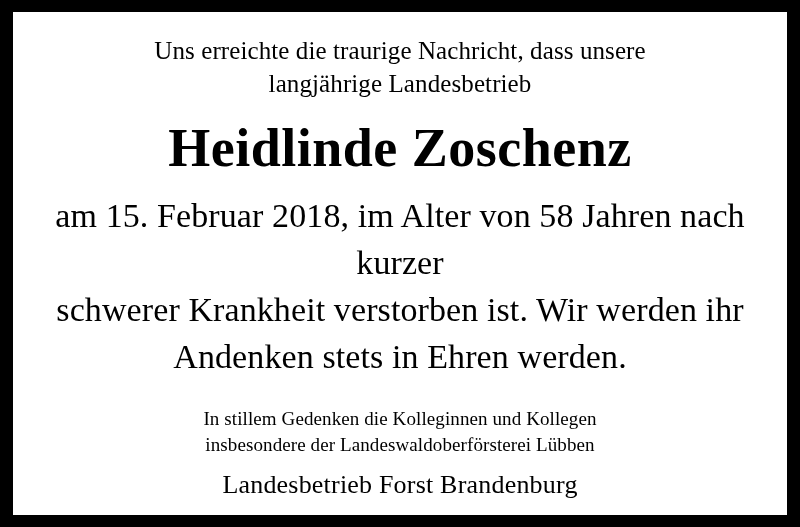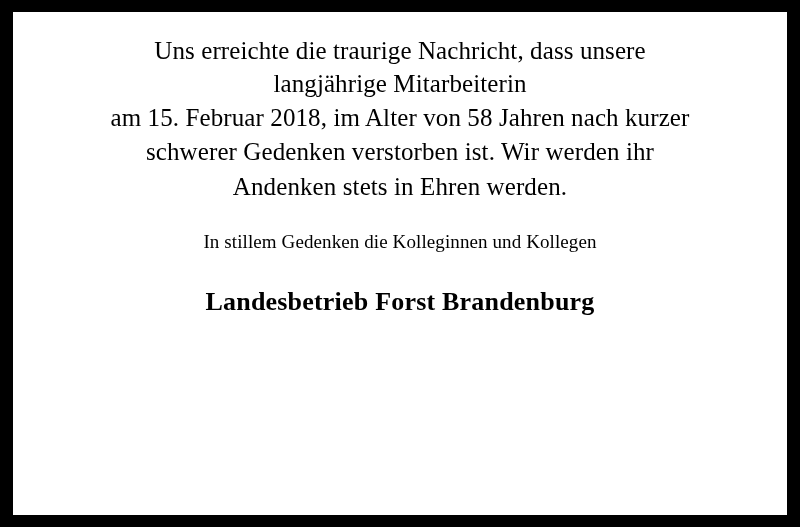--- a/index.html
+++ b/index.html
@@ -45,63 +45,65 @@
   .deceased-name {
     font-size: 54px;
     line-height: 1.12;
     font-weight: 700;
     letter-spacing: 0.5px;
     margin-top: 17px;
     margin-bottom: 15px;
     white-space: nowrap;
   }
   .details {
-    font-size: 25px;
+    font-size: 34px;
     line-height: 1.38;
     letter-spacing: 0.1px;
     max-width: 700px;
   }
   .details .line {
     display: block;
   }
   .closing {
     font-size: 19px;
     line-height: 1.38;
     letter-spacing: 0.1px;
     margin-top: 25px;
     max-width: 700px;
   }
   .closing .line {
     display: block;
   }
   .organisation {
     font-size: 26px;
-    font-weight: 700;
+    font-weight: 400;
     letter-spacing: 0.2px;
-    margin-top: 32px;
+    margin-top: 12px;
   }
 </style>
 </head>
 <body>
 
 <div class="obituary-frame">
   <div class="obituary-card">
 
     <div class="intro">
       <span class="line">Uns erreichte die traurige Nachricht, dass unsere</span>
-      <span class="line">langjährige Mitarbeiterin</span>
+      <span class="line">langjährige Landesbetrieb</span>
     </div>
 
+    <div class="deceased-name">Heidlinde Zoschenz</div>
 
     <div class="details">
       <span class="line">am 15. Februar 2018, im Alter von 58 Jahren nach kurzer</span>
-      <span class="line">schwerer Gedenken verstorben ist. Wir werden ihr</span>
+      <span class="line">schwerer Krankheit verstorben ist. Wir werden ihr</span>
       <span class="line">Andenken stets in Ehren werden.</span>
     </div>
 
     <div class="closing">
       <span class="line">In stillem Gedenken die Kolleginnen und Kollegen</span>
+      <span class="line">insbesondere der Landeswaldoberförsterei Lübben</span>
     </div>
 
     <div class="organisation">Landesbetrieb Forst Brandenburg</div>
 
   </div>
 </div>
 
 </body></html>

